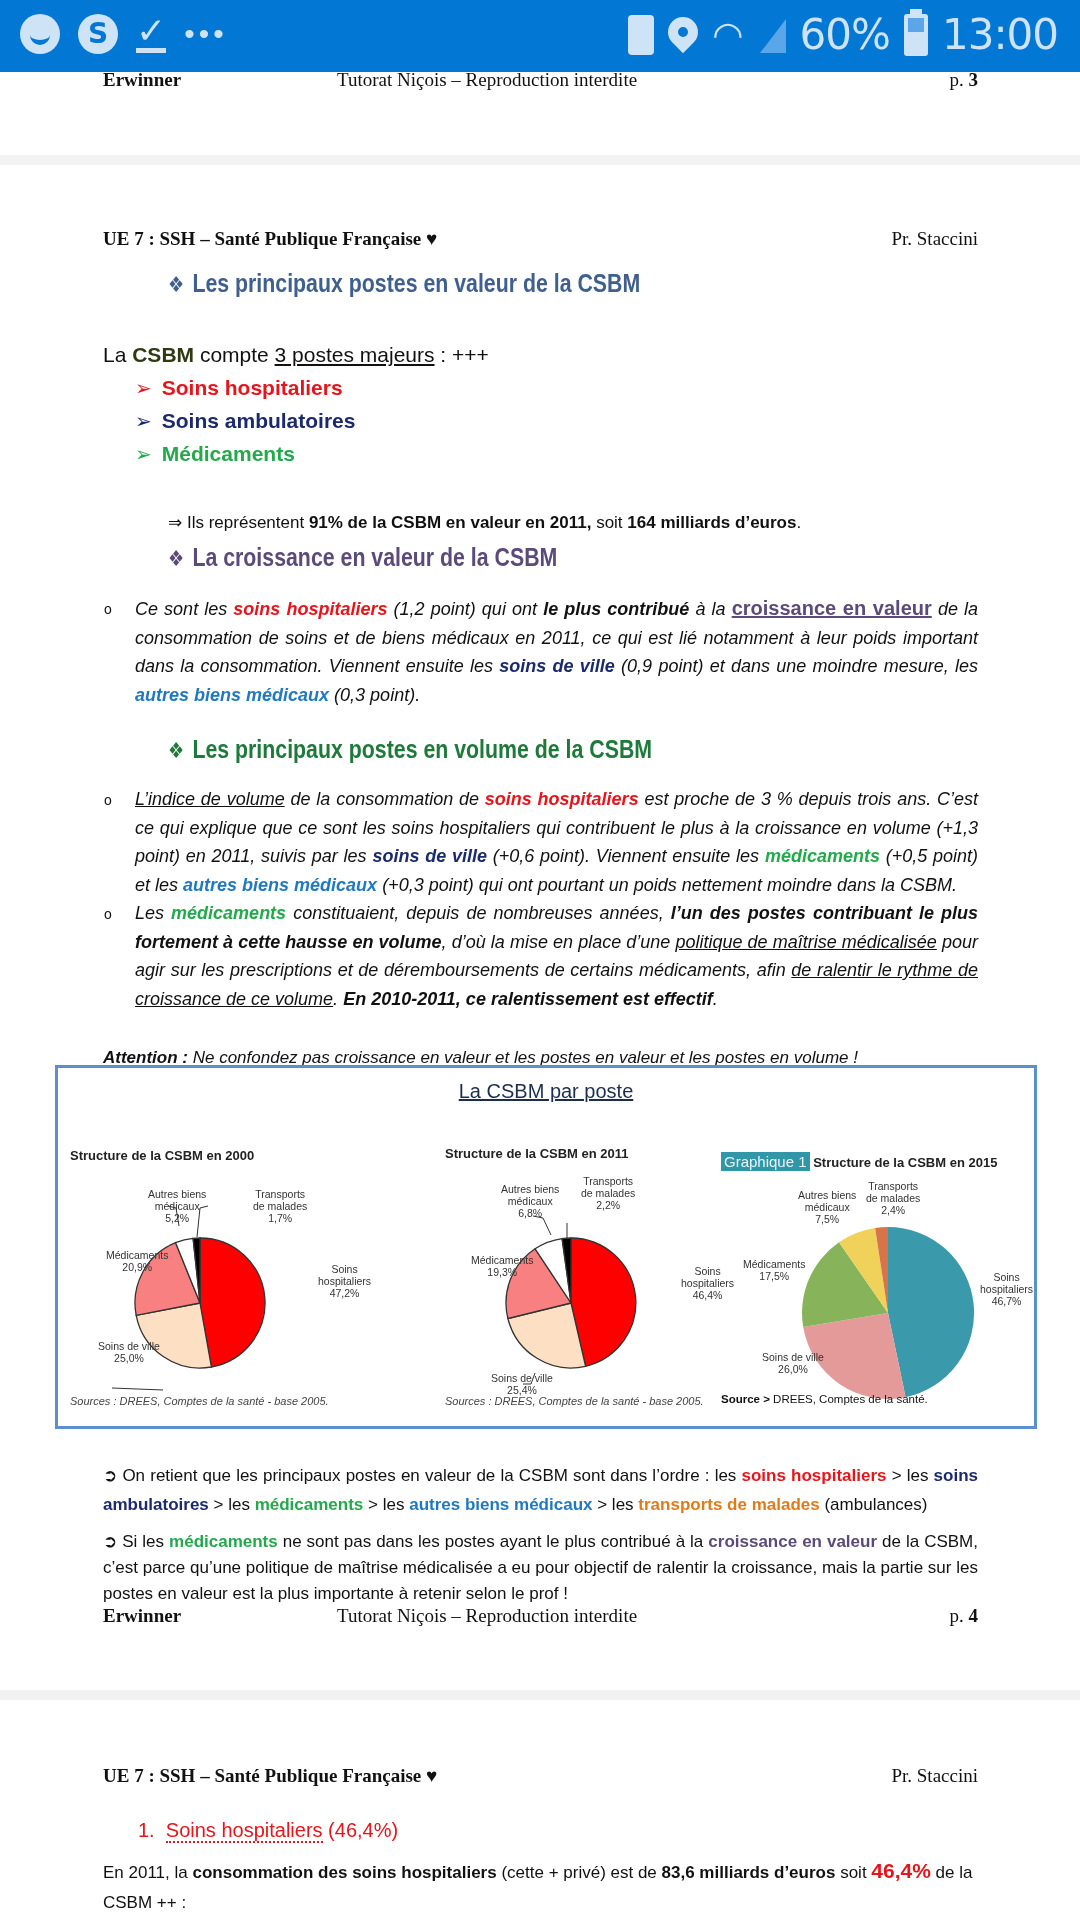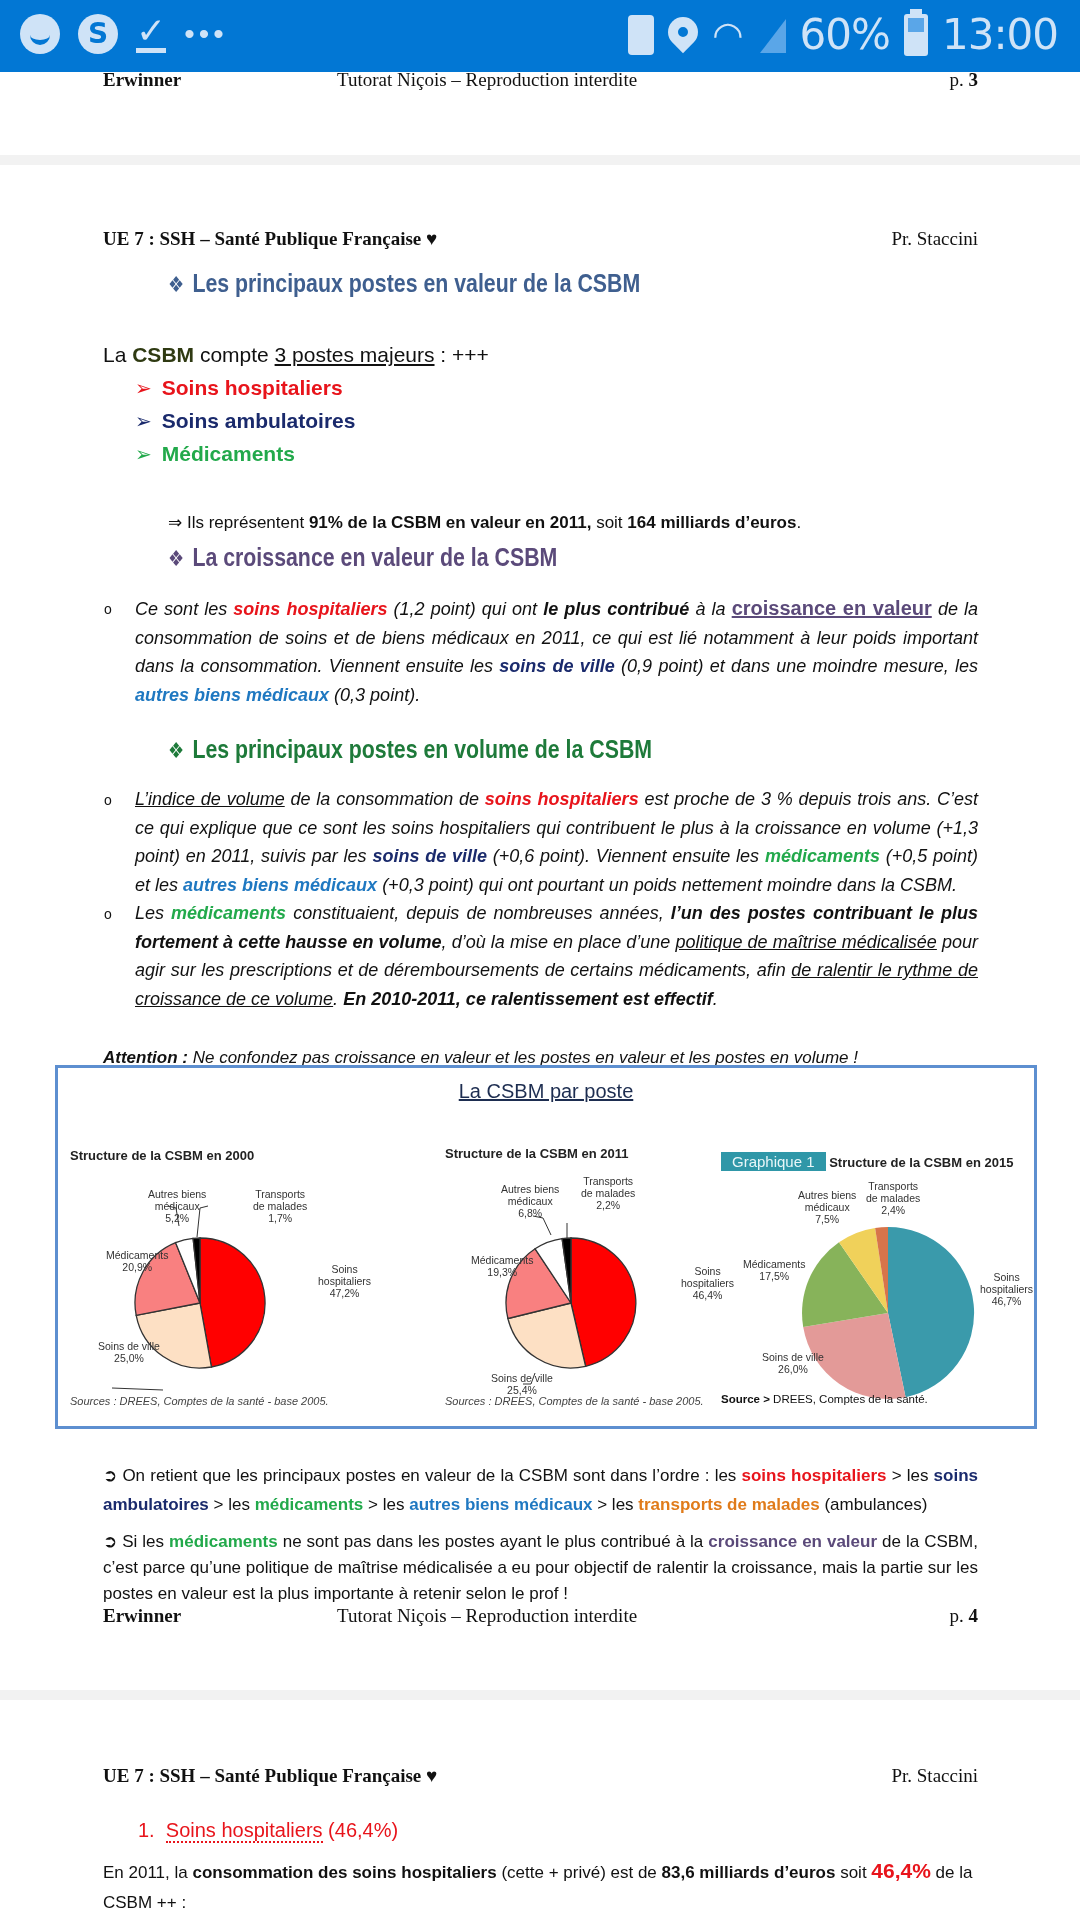--- a/index.html
+++ b/index.html
@@ -55,21 +55,21 @@
   .arrow-item .ar { font-family: "DejaVu Sans", sans-serif; font-size: 20px; font-weight: normal; }
 
   
   .chart-box { position: absolute; left: 55px; top: 1065px; width: 982px; height: 364px; border: 3px solid #5d8fd0; background: #fff; }
   .chart-box-title { position: absolute; left: 0; width: 100%; top: 12px; text-align: center; font-size: 20px; color: #1d2d50; }
   .chart-box-title span { text-decoration: underline; }
   .chart { position: absolute; top: 80px; }
   .chart-title { position: absolute; font-size: 13px; font-weight: bold; color: #222; white-space: nowrap; }
   .chart-src { position: absolute; font-size: 11px; font-style: italic; color: #444; white-space: nowrap; }
   .pie-lbl { position: absolute; font-size: 10.5px; color: #333; text-align: center; line-height: 12px; white-space: nowrap; }
-  .graphique-tag { background: #2f97a8; color: #e8f6f8; padding: 1px 11px; font-weight: normal; font-size: 15px; }
+  .graphique-tag { background: #2f97a8; color: #e8f6f8; padding: 1px 3px; font-weight: normal; font-size: 15px; }
 
   .tri { font-family: "DejaVu Sans", sans-serif; }
 </style>
 </head>
 <body>
 
 <div class="statusbar">
   <div class="sb-left">
     <div class="sb-circle smile"></div>
     <div class="sb-circle s"></div>

